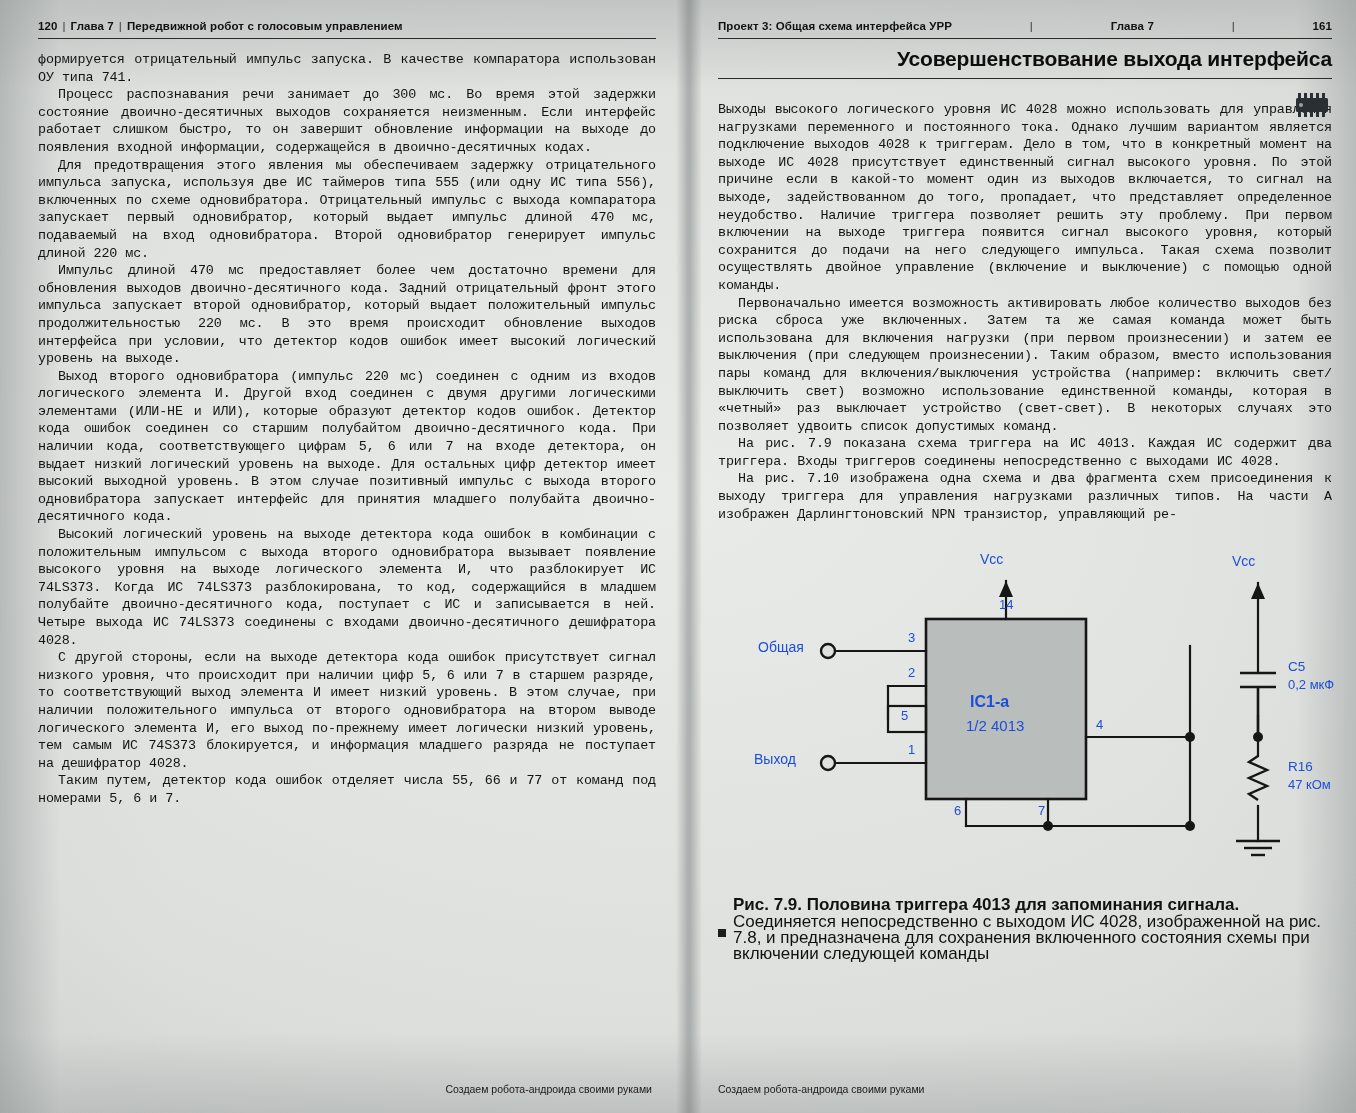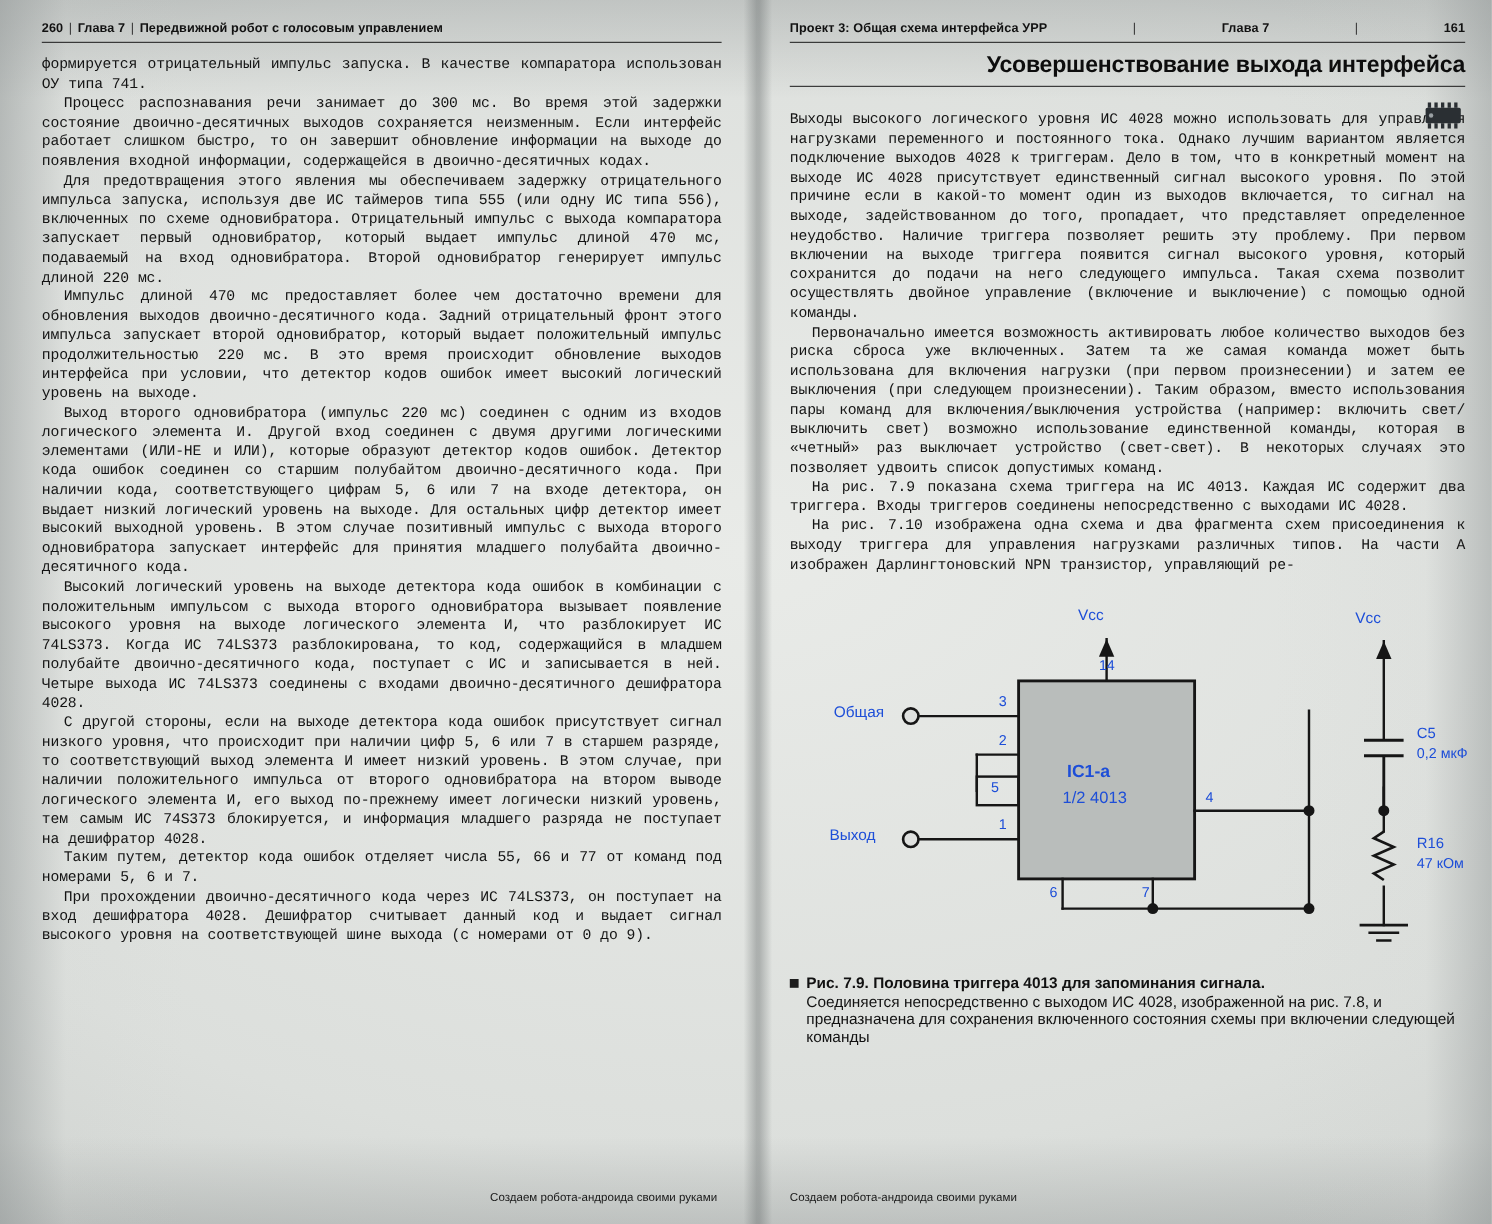--- a/index.html
+++ b/index.html
@@ -81,26 +81,27 @@
     width:44px;height:24px;
   }
 
   
   .figure{
     margin-top:18px;
     height:330px;
     position:relative;
   }
   .fig-caption{
-    margin-top:14px;
-    font-size:14px;
+    margin-top:26px;
+    font-size:17px;
     line-height:16.4px;
     color:#111;
     display:flex;
     gap:7px;
+    align-items:center;
   }
   .fig-caption .bullet{
     width:8px;height:8px;background:#1d1d1d;margin-top:5px;flex:0 0 auto;
   }
   .fig-caption b{font-weight:bold;}
   .fig-caption .ctext{text-align:left;}
 
   .footer{
     position:absolute;bottom:18px;
     font-size:10.5px;color:#1a1a1a;
@@ -112,38 +113,37 @@
 </style>
 </head>
 <body>
 
 <div class="scan"></div>
 <div class="gutter"></div>
 
 <div class="page left-page">
 
   <div class="hdr">
-    <span class="hdr-num">260</span>
+    <span class="hdr-num">120</span>
     <span class="sep">|</span>
     <span>Глава 7</span>
     <span class="sep">|</span>
     <span>Передвижной робот с голосовым управлением</span>
   </div>
   <div class="hdr-rule"></div>
 
   <div class="body-col">
     <p>формируется отрицательный импульс запуска. В качестве компаратора использован ОУ типа 741.</p>
     <p class="ind">Процесс распознавания речи занимает до 300 мс. Во время этой задержки состояние двоично-десятичных выходов сохраняется неизменным. Если интерфейс работает слишком быстро, то он завершит обновление информации на выходе до появления входной информации, содержащейся в двоично-десятичных кодах.</p>
     <p class="ind">Для предотвращения этого явления мы обеспечиваем задержку отрицательного импульса запуска, используя две ИС таймеров типа 555 (или одну ИС типа 556), включенных по схеме одновибратора. Отрицательный импульс с выхода компаратора запускает первый одновибратор, который выдает импульс длиной 470 мс, подаваемый на вход одновибратора. Второй одновибратор генерирует импульс длиной 220 мс.</p>
     <p class="ind">Импульс длиной 470 мс предоставляет более чем достаточно времени для обновления выходов двоично-десятичного кода. Задний отрицательный фронт этого импульса запускает второй одновибратор, который выдает положительный импульс продолжительностью 220 мс. В это время происходит обновление выходов интерфейса при условии, что детектор кодов ошибок имеет высокий логический уровень на выходе.</p>
     <p class="ind">Выход второго одновибратора (импульс 220 мс) соединен с одним из входов логического элемента И. Другой вход соединен с двумя другими логическими элементами (ИЛИ-НЕ и ИЛИ), которые образуют детектор кодов ошибок. Детектор кода ошибок соединен со старшим полубайтом двоично-десятичного кода. При наличии кода, соответствующего цифрам 5, 6 или 7 на входе детектора, он выдает низкий логический уровень на выходе. Для остальных цифр детектор имеет высокий выходной уровень. В этом случае позитивный импульс с выхода второго одновибратора запускает интерфейс для принятия младшего полубайта двоично-десятичного кода.</p>
     <p class="ind">Высокий логический уровень на выходе детектора кода ошибок в комбинации с положительным импульсом с выхода второго одновибратора вызывает появление высокого уровня на выходе логического элемента И, что разблокирует ИС 74LS373. Когда ИС 74LS373 разблокирована, то код, содержащийся в младшем полубайте двоично-десятичного кода, поступает с ИС и записывается в ней. Четыре выхода ИС 74LS373 соединены с входами двоично-десятичного дешифратора 4028.</p>
     <p class="ind">С другой стороны, если на выходе детектора кода ошибок присутствует сигнал низкого уровня, что происходит при наличии цифр 5, 6 или 7 в старшем разряде, то соответствующий выход элемента И имеет низкий уровень. В этом случае, при наличии положительного импульса от второго одновибратора на втором выводе логического элемента И, его выход по-прежнему имеет логически низкий уровень, тем самым ИС 74S373 блокируется, и информация младшего разряда не поступает на дешифратор 4028.</p>
     <p class="ind">Таким путем, детектор кода ошибок отделяет числа 55, 66 и 77 от команд под номерами 5, 6 и 7.</p>
-    <p class="ind">При прохождении двоично-десятичного кода через ИС 74LS373, он поступает на вход дешифратора 4028. Дешифратор считывает данный код и выдает сигнал высокого уровня на соответствующей шине выхода (с номерами от 0 до 9).</p>
   </div>
 
   <div class="footer footer-left">Создаем робота-андроида своими руками</div>
 </div>
 
 <div class="page right-page">
 
   <div class="hdr hdr-right">
     <span>Проект 3: Общая схема интерфейса УРР</span>
     <span class="sep">|</span>

